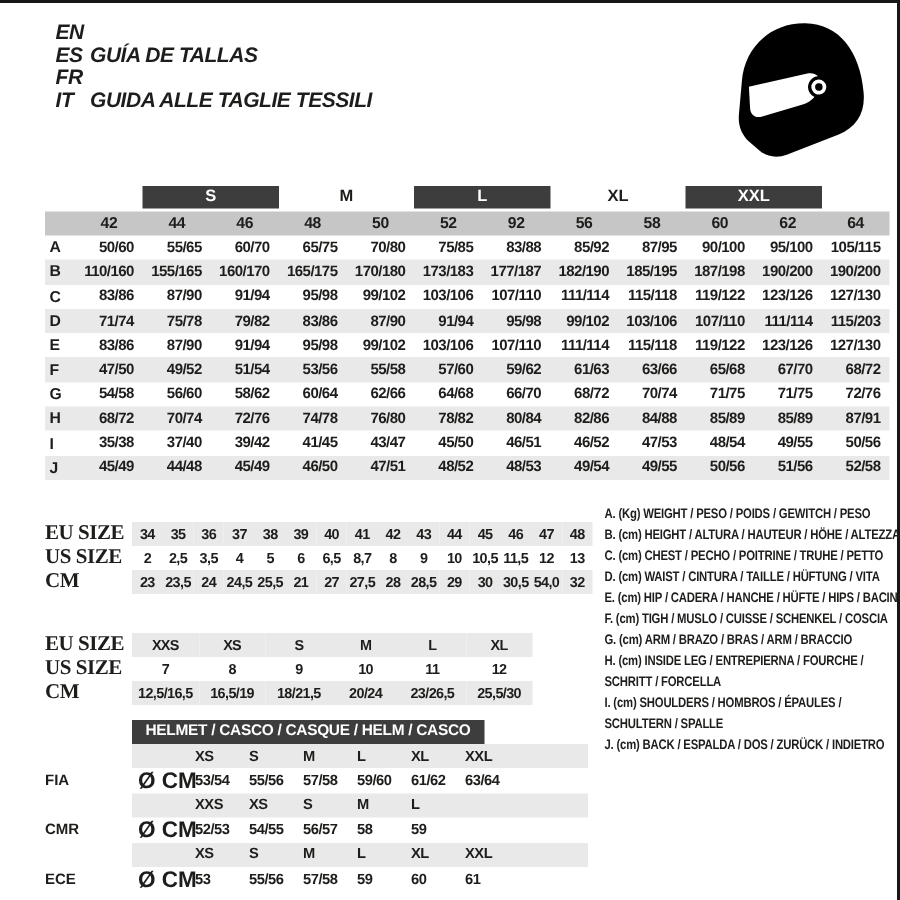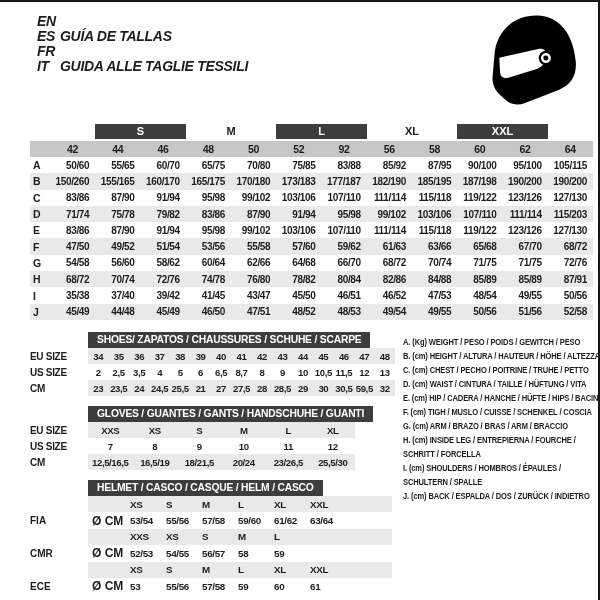--- a/index.html
+++ b/index.html
@@ -31,35 +31,35 @@
   .t-row.sizes{background:var(--band);height:16px;}
   .t-size{text-align:center;font-size:10.5px;letter-spacing:-0.3px;}
   .t-label{font-size:10.5px;padding-left:3px;}
   .t-cell{text-align:right;padding-right:6px;font-size:10px;letter-spacing:-0.35px;white-space:nowrap;}
   .t-row.stripe{background:var(--stripe);}
 
   
   .lt-titlerow{display:flex;height:16px;}
   .lt-spacer{width:58px;flex:none;}
   .lt-title{background:var(--bar);color:#fff;font-size:10.3px;line-height:16px;padding:0 9px;white-space:nowrap;letter-spacing:-0.2px;}
-  .lt-label{display:flex;align-items:center;font-size:10px;letter-spacing:-0.3px;}
+  .lt-label{display:flex;align-items:center;font-size:14px;letter-spacing:-0.3px;font-family:Liberation Serif, serif;}
   .lt-cell{display:flex;align-items:center;justify-content:center;font-size:9.6px;letter-spacing:-0.4px;height:100%;white-space:nowrap;}
   .cell-stripe{background:var(--stripe);}
 
   .shoes{position:absolute;left:30px;top:330px;width:365px;}
   .shoes .lt-row{display:grid;grid-template-columns:58px repeat(15,1fr);height:16px;}
 
   .gloves{position:absolute;left:30px;top:404px;width:325px;}
   .gloves .lt-row{display:grid;grid-template-columns:58px repeat(6,1fr);height:16px;}
 
   
   .helmet-table{position:absolute;left:30px;top:478px;width:362px;}
   .h-row{display:grid;grid-template-columns:58px 40px repeat(6,36px) 1fr;height:16.4px;}
   .h-label{display:flex;align-items:center;font-size:10px;text-align:center;}
-  .h-unit{display:flex;align-items:center;font-size:12px;padding-left:4px;white-space:nowrap;}
+  .h-unit{display:flex;align-items:center;font-size:15px;padding-left:4px;white-space:nowrap;}
   .h-cell{display:flex;align-items:center;font-size:9.8px;padding-left:2px;letter-spacing:-0.3px;white-space:nowrap;}
 
   
   .legend{position:absolute;left:403px;top:333px;width:240px;transform:scaleX(0.82);transform-origin:left top;}
   .legend-line{font-size:9.2px;line-height:14px;letter-spacing:-0.15px;white-space:nowrap;}
 </style>
 </head>
 <body>
 
 <div class="page">
@@ -129,21 +129,21 @@
         <div class="t-cell">75/85</div>
         <div class="t-cell">83/88</div>
         <div class="t-cell">85/92</div>
         <div class="t-cell">87/95</div>
         <div class="t-cell">90/100</div>
         <div class="t-cell">95/100</div>
         <div class="t-cell">105/115</div>
       </div>
       <div class="t-row data stripe">
         <div class="t-label">B</div>
-        <div class="t-cell">150/260</div>
+        <div class="t-cell">110/160</div>
         <div class="t-cell">155/165</div>
         <div class="t-cell">160/170</div>
         <div class="t-cell">165/175</div>
         <div class="t-cell">170/180</div>
         <div class="t-cell">173/183</div>
         <div class="t-cell">177/187</div>
         <div class="t-cell">182/190</div>
         <div class="t-cell">185/195</div>
         <div class="t-cell">187/198</div>
         <div class="t-cell">190/200</div>
@@ -267,21 +267,20 @@
         <div class="t-cell">49/55</div>
         <div class="t-cell">50/56</div>
         <div class="t-cell">51/56</div>
         <div class="t-cell">52/58</div>
       </div>
     </div>
 
   <div class="shoes" id="shoes">
       <div class="lt-titlerow">
         <div class="lt-spacer"></div>
-        <div class="lt-title">SHOES/ ZAPATOS / CHAUSSURES / SCHUHE / SCARPE</div>
       </div>
       <div class="lt-row">
         <div class="lt-label">EU SIZE</div>
         <div class="lt-cell cell-stripe">34</div>
         <div class="lt-cell cell-stripe">35</div>
         <div class="lt-cell cell-stripe">36</div>
         <div class="lt-cell cell-stripe">37</div>
         <div class="lt-cell cell-stripe">38</div>
         <div class="lt-cell cell-stripe">39</div>
         <div class="lt-cell cell-stripe">40</div>
@@ -320,29 +319,28 @@
         <div class="lt-cell cell-stripe">24,5</div>
         <div class="lt-cell cell-stripe">25,5</div>
         <div class="lt-cell cell-stripe">21</div>
         <div class="lt-cell cell-stripe">27</div>
         <div class="lt-cell cell-stripe">27,5</div>
         <div class="lt-cell cell-stripe">28</div>
         <div class="lt-cell cell-stripe">28,5</div>
         <div class="lt-cell cell-stripe">29</div>
         <div class="lt-cell cell-stripe">30</div>
         <div class="lt-cell cell-stripe">30,5</div>
-        <div class="lt-cell cell-stripe">59,5</div>
+        <div class="lt-cell cell-stripe">54,0</div>
         <div class="lt-cell cell-stripe">32</div>
       </div>
     </div>
 
   <div class="gloves" id="gloves">
       <div class="lt-titlerow">
         <div class="lt-spacer"></div>
-        <div class="lt-title">GLOVES / GUANTES / GANTS / HANDSCHUHE / GUANTI</div>
       </div>
       <div class="lt-row">
         <div class="lt-label">EU SIZE</div>
         <div class="lt-cell cell-stripe">XXS</div>
         <div class="lt-cell cell-stripe">XS</div>
         <div class="lt-cell cell-stripe">S</div>
         <div class="lt-cell cell-stripe">M</div>
         <div class="lt-cell cell-stripe">L</div>
         <div class="lt-cell cell-stripe">XL</div>
       </div>

